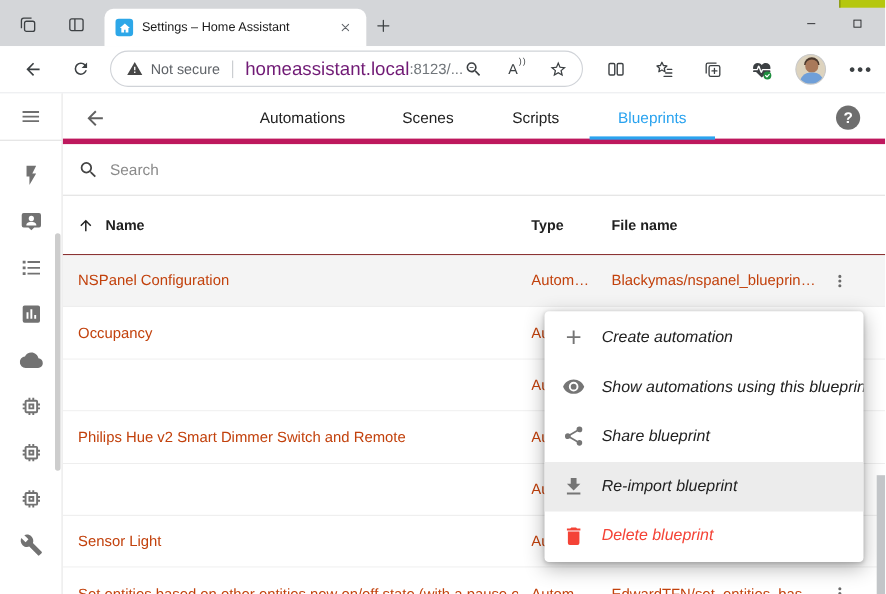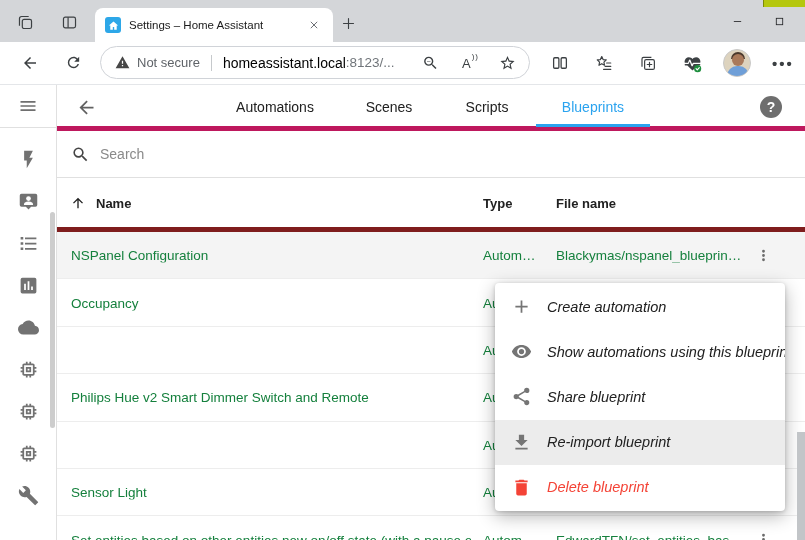--- a/index.html
+++ b/index.html
@@ -24,21 +24,21 @@
   .winctl { position:absolute; top:12px; width:26px; height:18px; display:flex; align-items:center;
             justify-content:center; color:#202124; }
 
   .toolbar { position:absolute; left:0; top:42px; width:805px; height:43px; background:#fff;
              border-bottom:1px solid #e4e6e9; }
   .addressbar { position:absolute; left:100px; top:4px; width:430px; height:33px; background:#fff;
                 border:1px solid #d0d3d8; border-radius:17px; display:flex; align-items:center; }
   .warn-ic { margin-left:14px; color:#474747; display:flex; }
   .sec-text { font-size:13px; color:#5f6368; margin-left:7px; white-space:nowrap; }
   .addr-div { width:1px; height:16px; background:#c6c9cc; margin:0 11px; }
-  .host { font-size:14px; color:#000000; white-space:nowrap; }
+  .host { font-size:17px; color:#701a75; white-space:nowrap; }
   .porttext { font-size:13.5px; color:#70757a; white-space:nowrap; }
   .pill-ic { position:absolute; top:50%; transform:translateY(-50%); color:#3c4043; display:flex; }
   .icon-readaloud::before { content:"A"; font-size:13px; color:#3c4043; }
   .icon-readaloud::after { content:"\0029\0029"; font-size:8px; color:#3c4043;
                            position:relative; top:-4px; letter-spacing:1px; margin-left:1px; }
   .avatar { position:absolute; left:723px; top:7px; width:28px; height:28px; border-radius:50%;
             background:#ddd3be; overflow:hidden; border:1px solid #c9c9c9; }
   .avatar .head { position:absolute; left:8px; top:4px; width:12px; height:12px; border-radius:50%;
                   background:#a9795a; }
   .avatar .hair { position:absolute; left:7px; top:2px; width:14px; height:7px;
@@ -70,30 +70,30 @@
   .help-btn { position:absolute; left:703px; top:11px; width:22px; height:22px; border-radius:50%;
               background:#6e6e6e; color:#fff; font-size:14px; font-weight:bold; display:flex;
               align-items:center; justify-content:center; }
 
   .search-row { height:47px; border-bottom:1px solid #e0e0e0; display:flex; align-items:center; }
   .search-ic { margin-left:14px; color:#444; display:flex; }
   .search-input { border:none; outline:none; font-size:14px; margin-left:10px; flex:1;
                   color:#701a75; font-family:inherit; background:transparent; }
   .search-input::placeholder { color:#8a8a8a; }
 
-  .thead { position:relative; height:54px; border-bottom:5px solid #7f1d1d; font-size:13px;
+  .thead { position:relative; height:54px; border-bottom:1px solid #7f1d1d; font-size:13px;
            font-weight:bold; color:#212121; }
   .th { position:absolute; top:50%; transform:translateY(-50%); white-space:nowrap; }
   .th-name { left:39px; } .th-type { left:426px; } .th-file { left:499px; }
   .sort-ic { position:absolute; left:13px; top:50%; transform:translateY(-50%); color:#212121;
              display:flex; }
 
   .rows { position:relative; height:308px; overflow:hidden; }
   .row { position:relative; height:47.4px; border-bottom:1px solid #ededed; font-size:13.5px;
-         color:#15803d; background:#fff; }
+         color:#c2410c; background:#fff; }
   .row.hl { background:#f4f4f4; }
   .cell { position:absolute; top:50%; transform:translateY(-50%); white-space:nowrap; }
   .c-name { left:14px; max-width:400px; overflow:hidden; }
   .c-type { left:426px; width:62px; overflow:hidden; }
   .c-file { left:499px; width:196px; overflow:hidden; }
   .kebab { position:absolute; left:697px; top:50%; transform:translateY(-50%); width:18px;
            height:18px; color:#6b6b6b; display:flex; align-items:center; justify-content:center; }
 
   .ctx-menu { position:absolute; left:438px; top:198px; width:290px; height:228px; background:#fff;
               border-radius:4px; box-shadow:0 5px 18px rgba(0,0,0,.3), 0 1px 4px rgba(0,0,0,.18);

